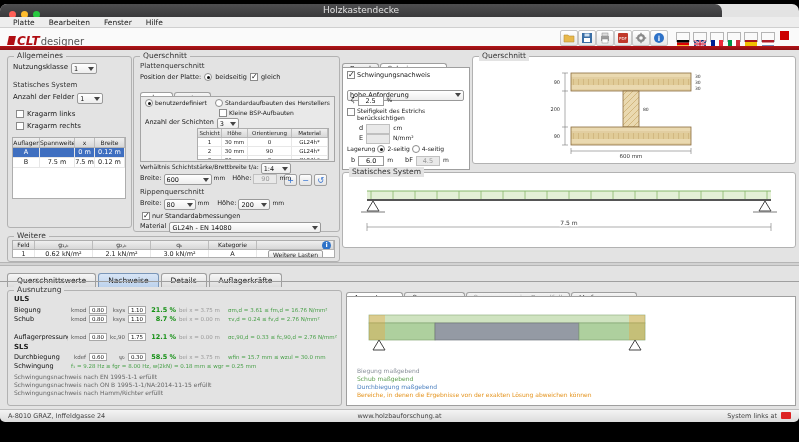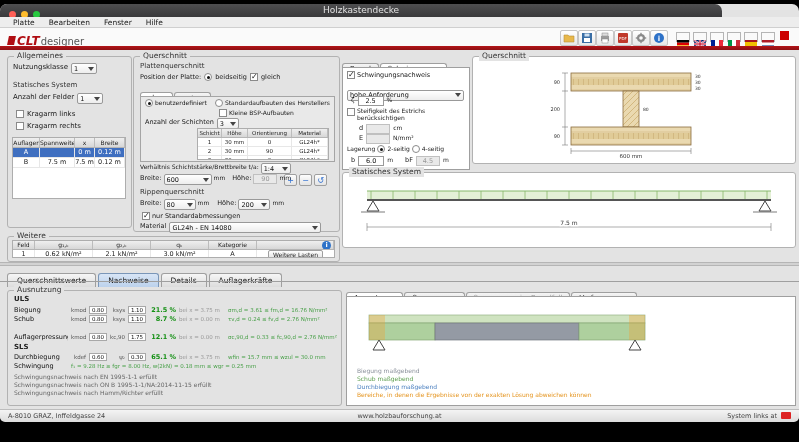--- a/index.html
+++ b/index.html
@@ -574,21 +574,21 @@
     <span class="nfx">σc,90,d = 0.33 ≤ fc,90,d = 2.76 N/mm²</span>
   </div>
 
   <div class="abs sectitle" style="left:6px;top:52px">SLS</div>
   <div class="abs nrow" style="left:6px;top:61px;width:323px">
     <span class="nlabel">Durchbiegung</span>
     <span class="nsym">kdef</span>
     <span class="nbox">0.60</span>
     <span class="nsym">ψ₂</span>
     <span class="nbox">0.30</span>
-    <span class="npct">65.1 %</span>
+    <span class="npct">58.5 %</span>
     <span class="nat">bei x = 3.75 m</span>
     <span class="nfx">wfin = 15.7 mm ≤ wzul = 30.0 mm</span>
   </div>
   <div class="abs nrow" style="left:6px;top:70px;width:323px">
     <span class="nlabel">Schwingung</span>
     <span class="nfx">f₁ = 9.28 Hz ≥ fgr = 8.00 Hz,   w(2kN) = 0.18 mm ≤ wgr = 0.25 mm</span>
   </div>
 
   <div class="abs statusline" style="left:6px;top:82px">Schwingungsnachweis nach EN 1995-1-1 erfüllt</div>
   <div class="abs statusline" style="left:6px;top:90px">Schwingungsnachweis nach ON B 1995-1-1/NA:2014-11-15 erfüllt</div>

